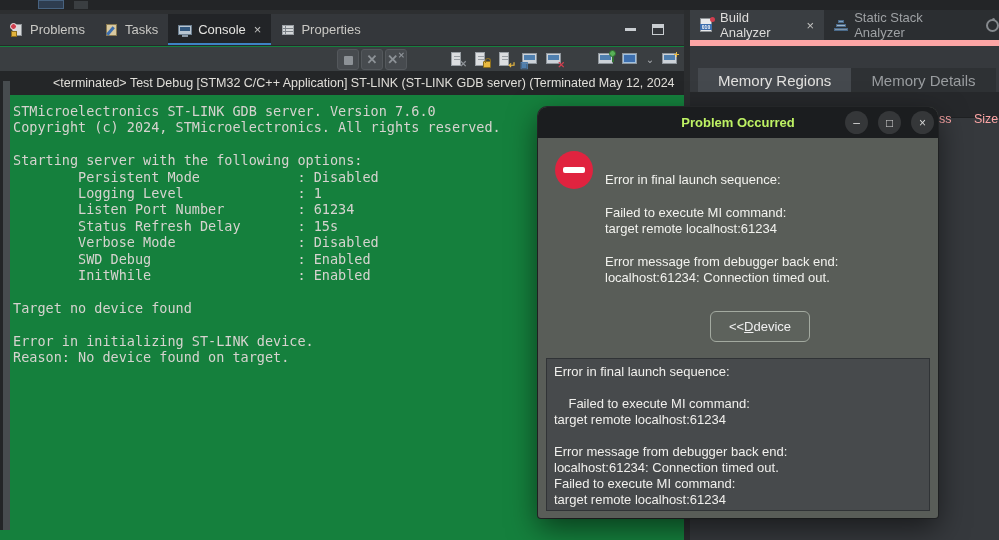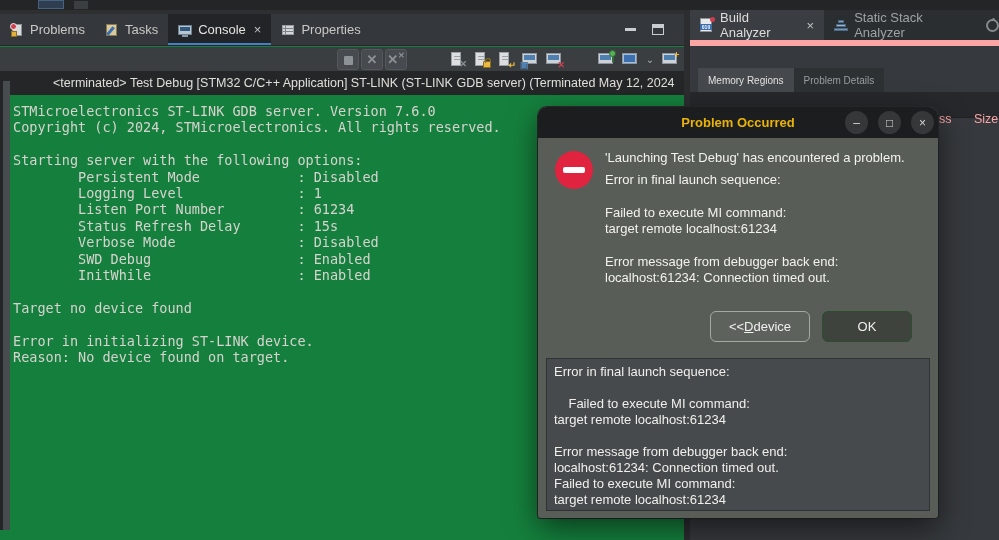--- a/index.html
+++ b/index.html
@@ -74,32 +74,32 @@
   .rtab.active { background:#3a3e42; color:#dedddb; }
   .ba-doc { position:absolute; left:0; top:0; width:12px; height:14px; background:#e8eaec; border:1px solid #8d9296; }
   .ba-band { position:absolute; left:0; bottom:2px; width:12px; height:6px; background:#3d6fae; color:#fff; font-size:5px; line-height:6px; text-align:center; font-weight:bold; }
   .ba-red { position:absolute; right:-1px; top:-1px; width:5px; height:5px; background:#cf3e4e; border-radius:50%; }
   .st-b1 { position:absolute; left:4px; top:2px; width:6px; height:3px; background:#7fa0c0; border:1px solid #4a6a8a; }
   .st-b2 { position:absolute; left:2px; top:6px; width:10px; height:3px; background:#9fb4c8; border:1px solid #4a6a8a; }
   .st-b3 { position:absolute; left:0; top:10px; width:14px; height:3px; background:#7f93a6; border:1px solid #4a6a8a; }
   .ring { width:13px; height:13px; border:2px solid #85898d; border-radius:50%; position:relative; }
   .ring:after { content:""; position:absolute; left:4px; top:-3px; width:3px; height:3px; background:#85898d; border-radius:50%; }
   #subtabs { left:8px; top:58px; height:24px; display:flex; }
-  .subtab { padding:0 10px; display:flex; align-items:center; font-size:10px; color:#9a9da0; background:#2e3134; }
+  .subtab { padding:0 20px; display:flex; align-items:center; font-size:15px; color:#9a9da0; background:#2e3134; }
   .subtab.active { background:#45494e; color:#e2e1df; }
   #grid-header { left:0; top:82px; width:309px; height:26px; background:#26282b; border-bottom:1px solid #1f2123; }
   .hdr-frag { position:absolute; top:20px; font-size:12.5px; font-weight:normal; color:#fca5a5; }
 
   
   #dialog { left:538px; top:107px; width:400px; height:411px; background:#595d58;
             border-radius:9px 9px 3px 3px; box-shadow:0 10px 30px rgba(0,0,0,.55), 0 0 0 1px #2a2c2e;
             z-index:50; }
   #dlg-titlebar { left:0; top:0; width:400px; height:31px; background:#1b1d1f; border-radius:9px 9px 0 0;
                   display:flex; align-items:center; justify-content:center; }
-  #dlg-title { color:#eab308; font-size:13px; font-weight:bold; }
+  #dlg-title { color:#bef264; font-size:13px; font-weight:bold; }
   .winbtn { position:absolute; top:4px; width:23px; height:23px; border-radius:50%; background:#353739;
             color:#d6d6d6; display:flex; align-items:center; justify-content:center; font-size:12px; }
   #dlg-icon { left:17px; top:44px; width:38px; height:38px; border-radius:50%; background:#e0233f; }
   #dlg-icon .bar { position:absolute; left:8px; top:16px; width:22px; height:6px; background:#fff; border-radius:2px; }
   #dlg-headline { left:67px; top:43px; width:320px; color:#f2f2ee; font-size:13px; }
   #dlg-message { left:67px; top:65px; width:320px; color:#f2f2ee; font-size:13px; line-height:16.4px; white-space:pre-line; }
   .dlg-btn { position:absolute; top:204px; height:31px; border-radius:6px; font-size:13px; color:#f0f0f0;
              display:flex; align-items:center; justify-content:center; cursor:default; }
   #details-btn { left:172px; width:100px; background:#5d625c; border:1px solid #a3aaa0; }
   #ok-btn { left:284px; width:90px; background:#3e433d; border:1.5px solid #2d4d2d; }
@@ -274,55 +274,53 @@
         </span>
         <span>Static Stack Analyzer</span>
       </div>
       <div style="display:flex; align-items:center; padding-left:2px;">
         <span class="ring"></span>
       </div>
     </div>
 
     <div id="subtabs" class="abs">
       <div class="subtab active">Memory Regions</div>
-      <div class="subtab">Problem Details</div>
+      <div class="subtab">Memory Details</div>
     </div>
 
     <div id="grid-header" class="abs">
       <span class="hdr-frag" style="left:238px;">ress</span>
       <span class="hdr-frag" style="left:284px;text-align:center;">Size</span>
     </div>
   </div>
 
   <div id="dialog" class="abs">
     <div id="dlg-titlebar" class="abs">
       <span id="dlg-title">Problem Occurred</span>
     </div>
     <div class="winbtn" style="left:307px;">–</div>
     <div class="winbtn" style="left:340px;">□</div>
     <div class="winbtn" style="left:373px;">×</div>
 
     <div id="dlg-icon" class="abs">
         <span class="bar abs"></span>
       </div>
-    <div id="dlg-headline" class="abs">'Launching Test Debug' has encountered a problem.</div>
     <div id="dlg-message" class="abs">Error in final launch sequence:
 
 Failed to execute MI command:
 target remote localhost:61234
 
 Error message from debugger back end:
 localhost:61234: Connection timed out.</div>
 
     <div id="details-btn" class="dlg-btn">
       <span>&lt;&lt; </span>
         <u>D</u>
         <span>device</span>
     </div>
-    <div id="ok-btn" class="dlg-btn">OK</div>
 
     <div id="dlg-details" class="abs">Error in final launch sequence:
 
     Failed to execute MI command:
 target remote localhost:61234
 
 Error message from debugger back end:
 localhost:61234: Connection timed out.
 Failed to execute MI command:
 target remote localhost:61234</div>

